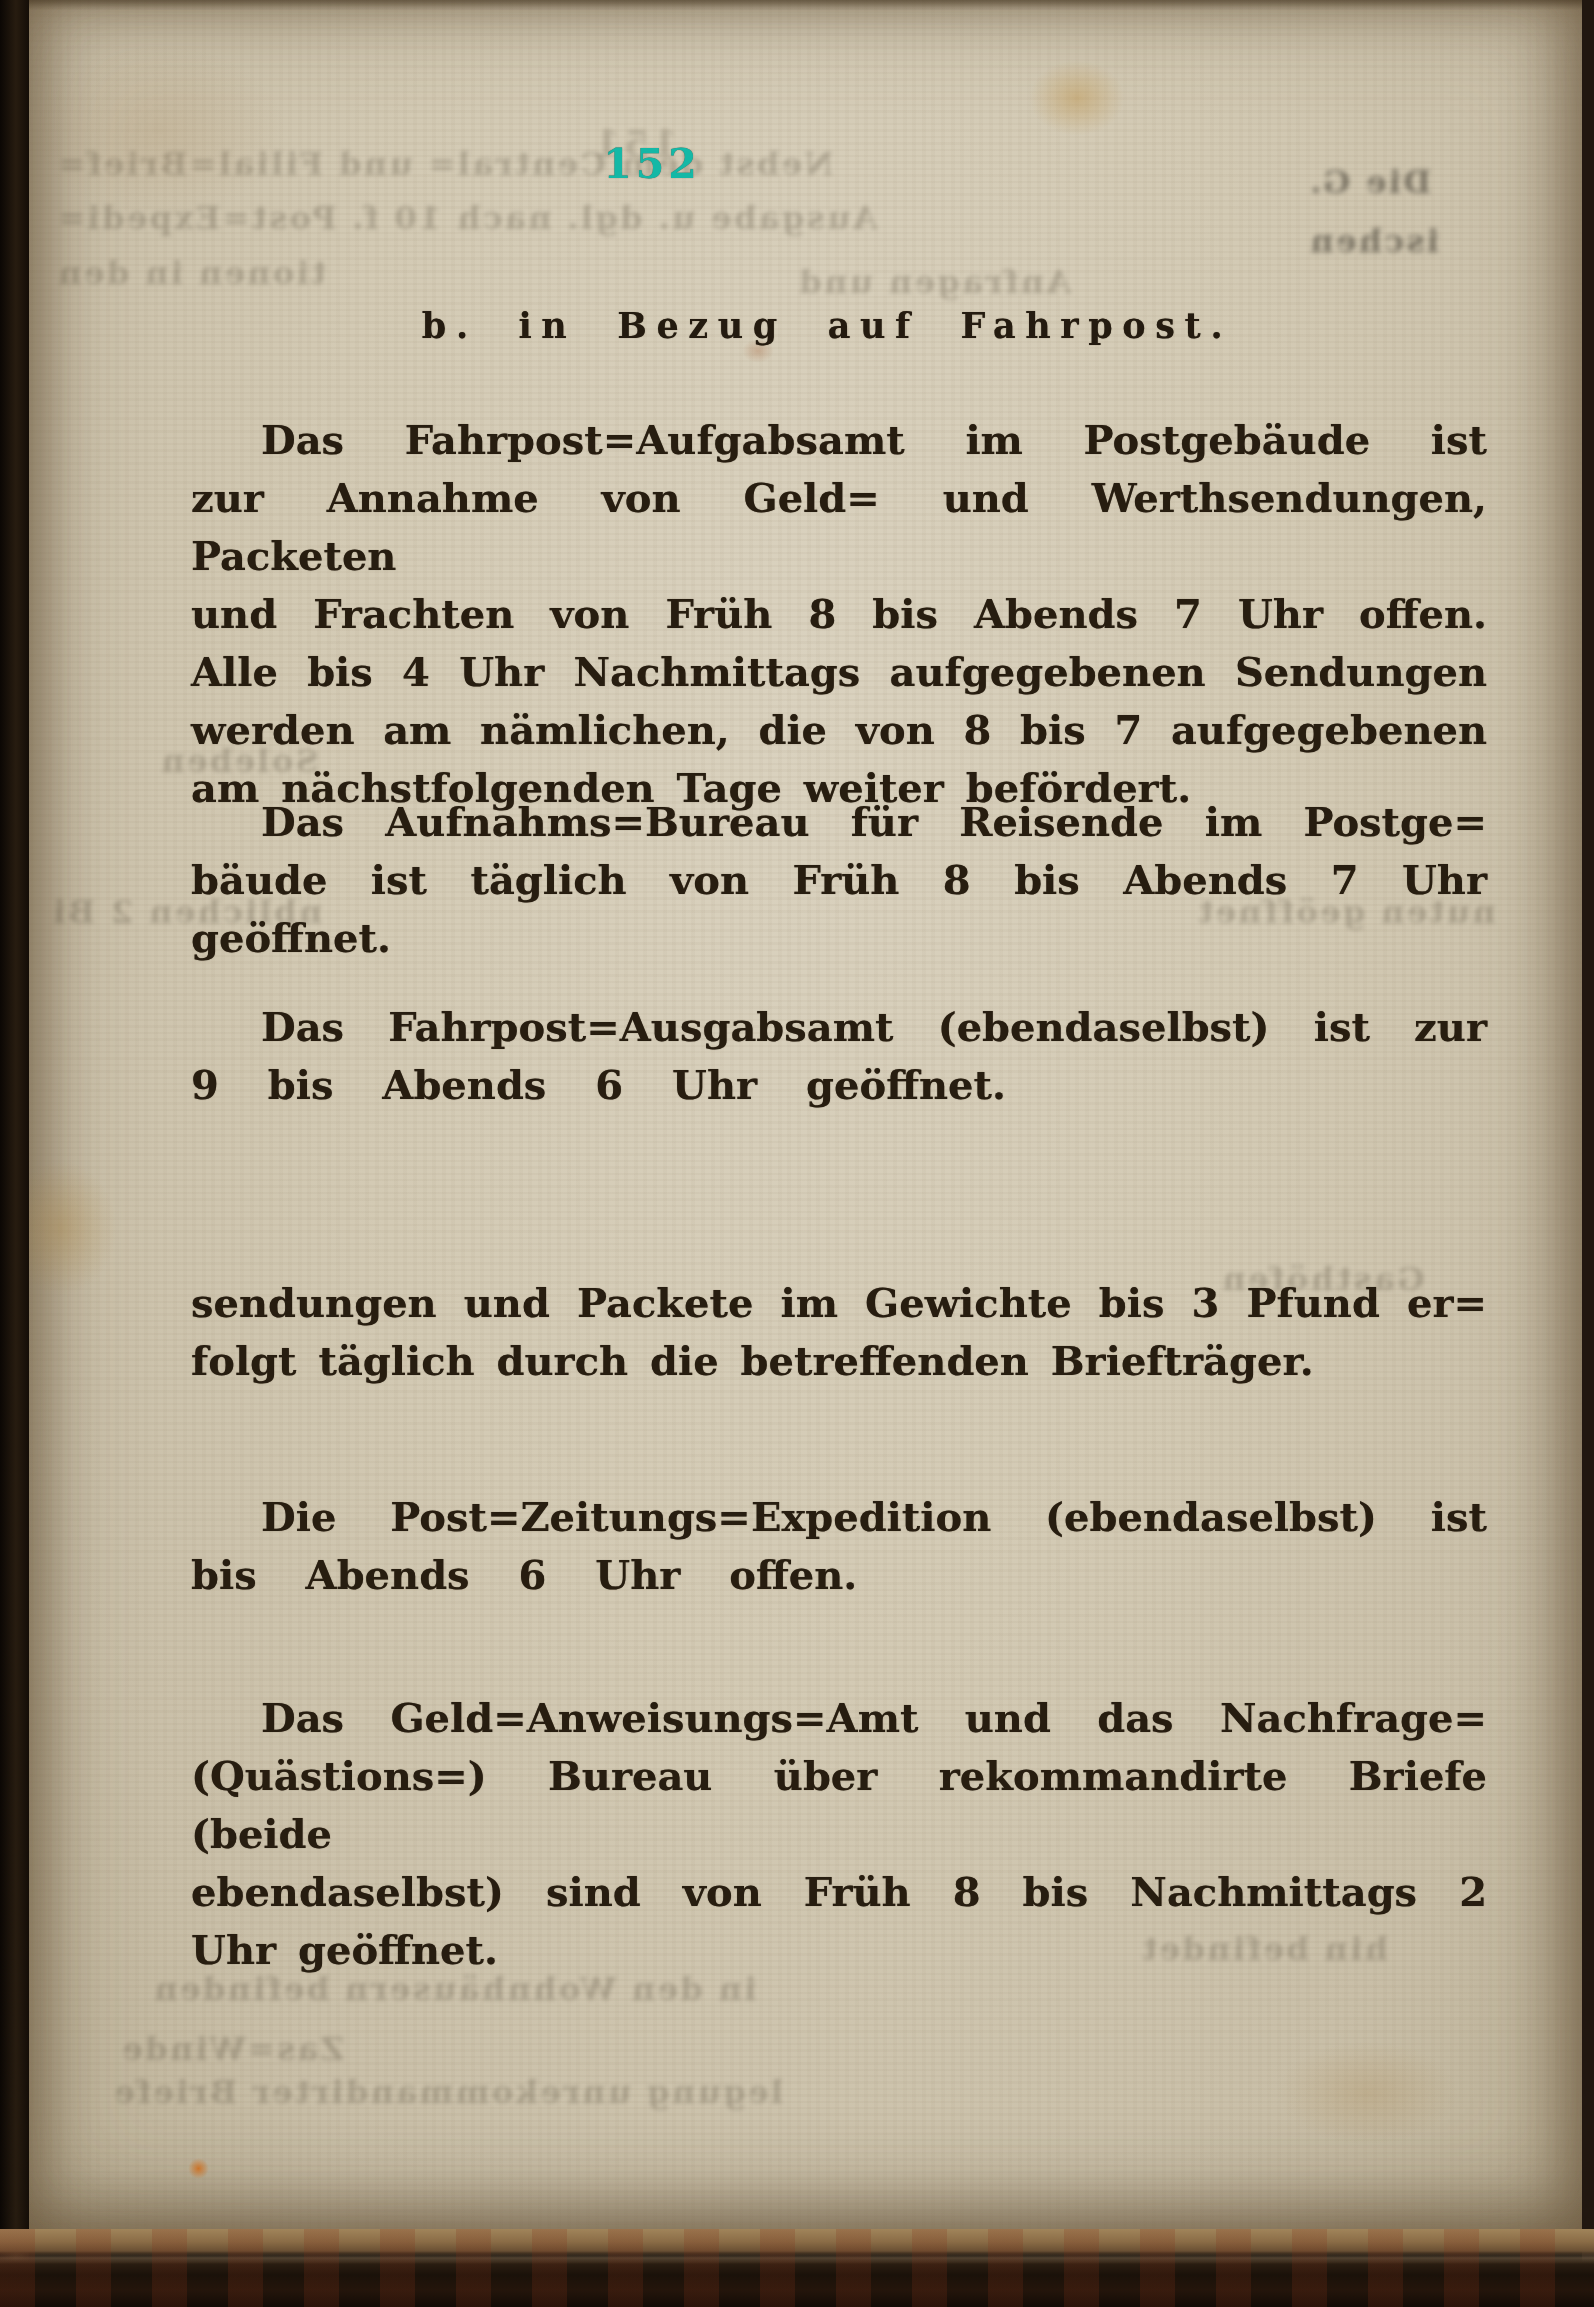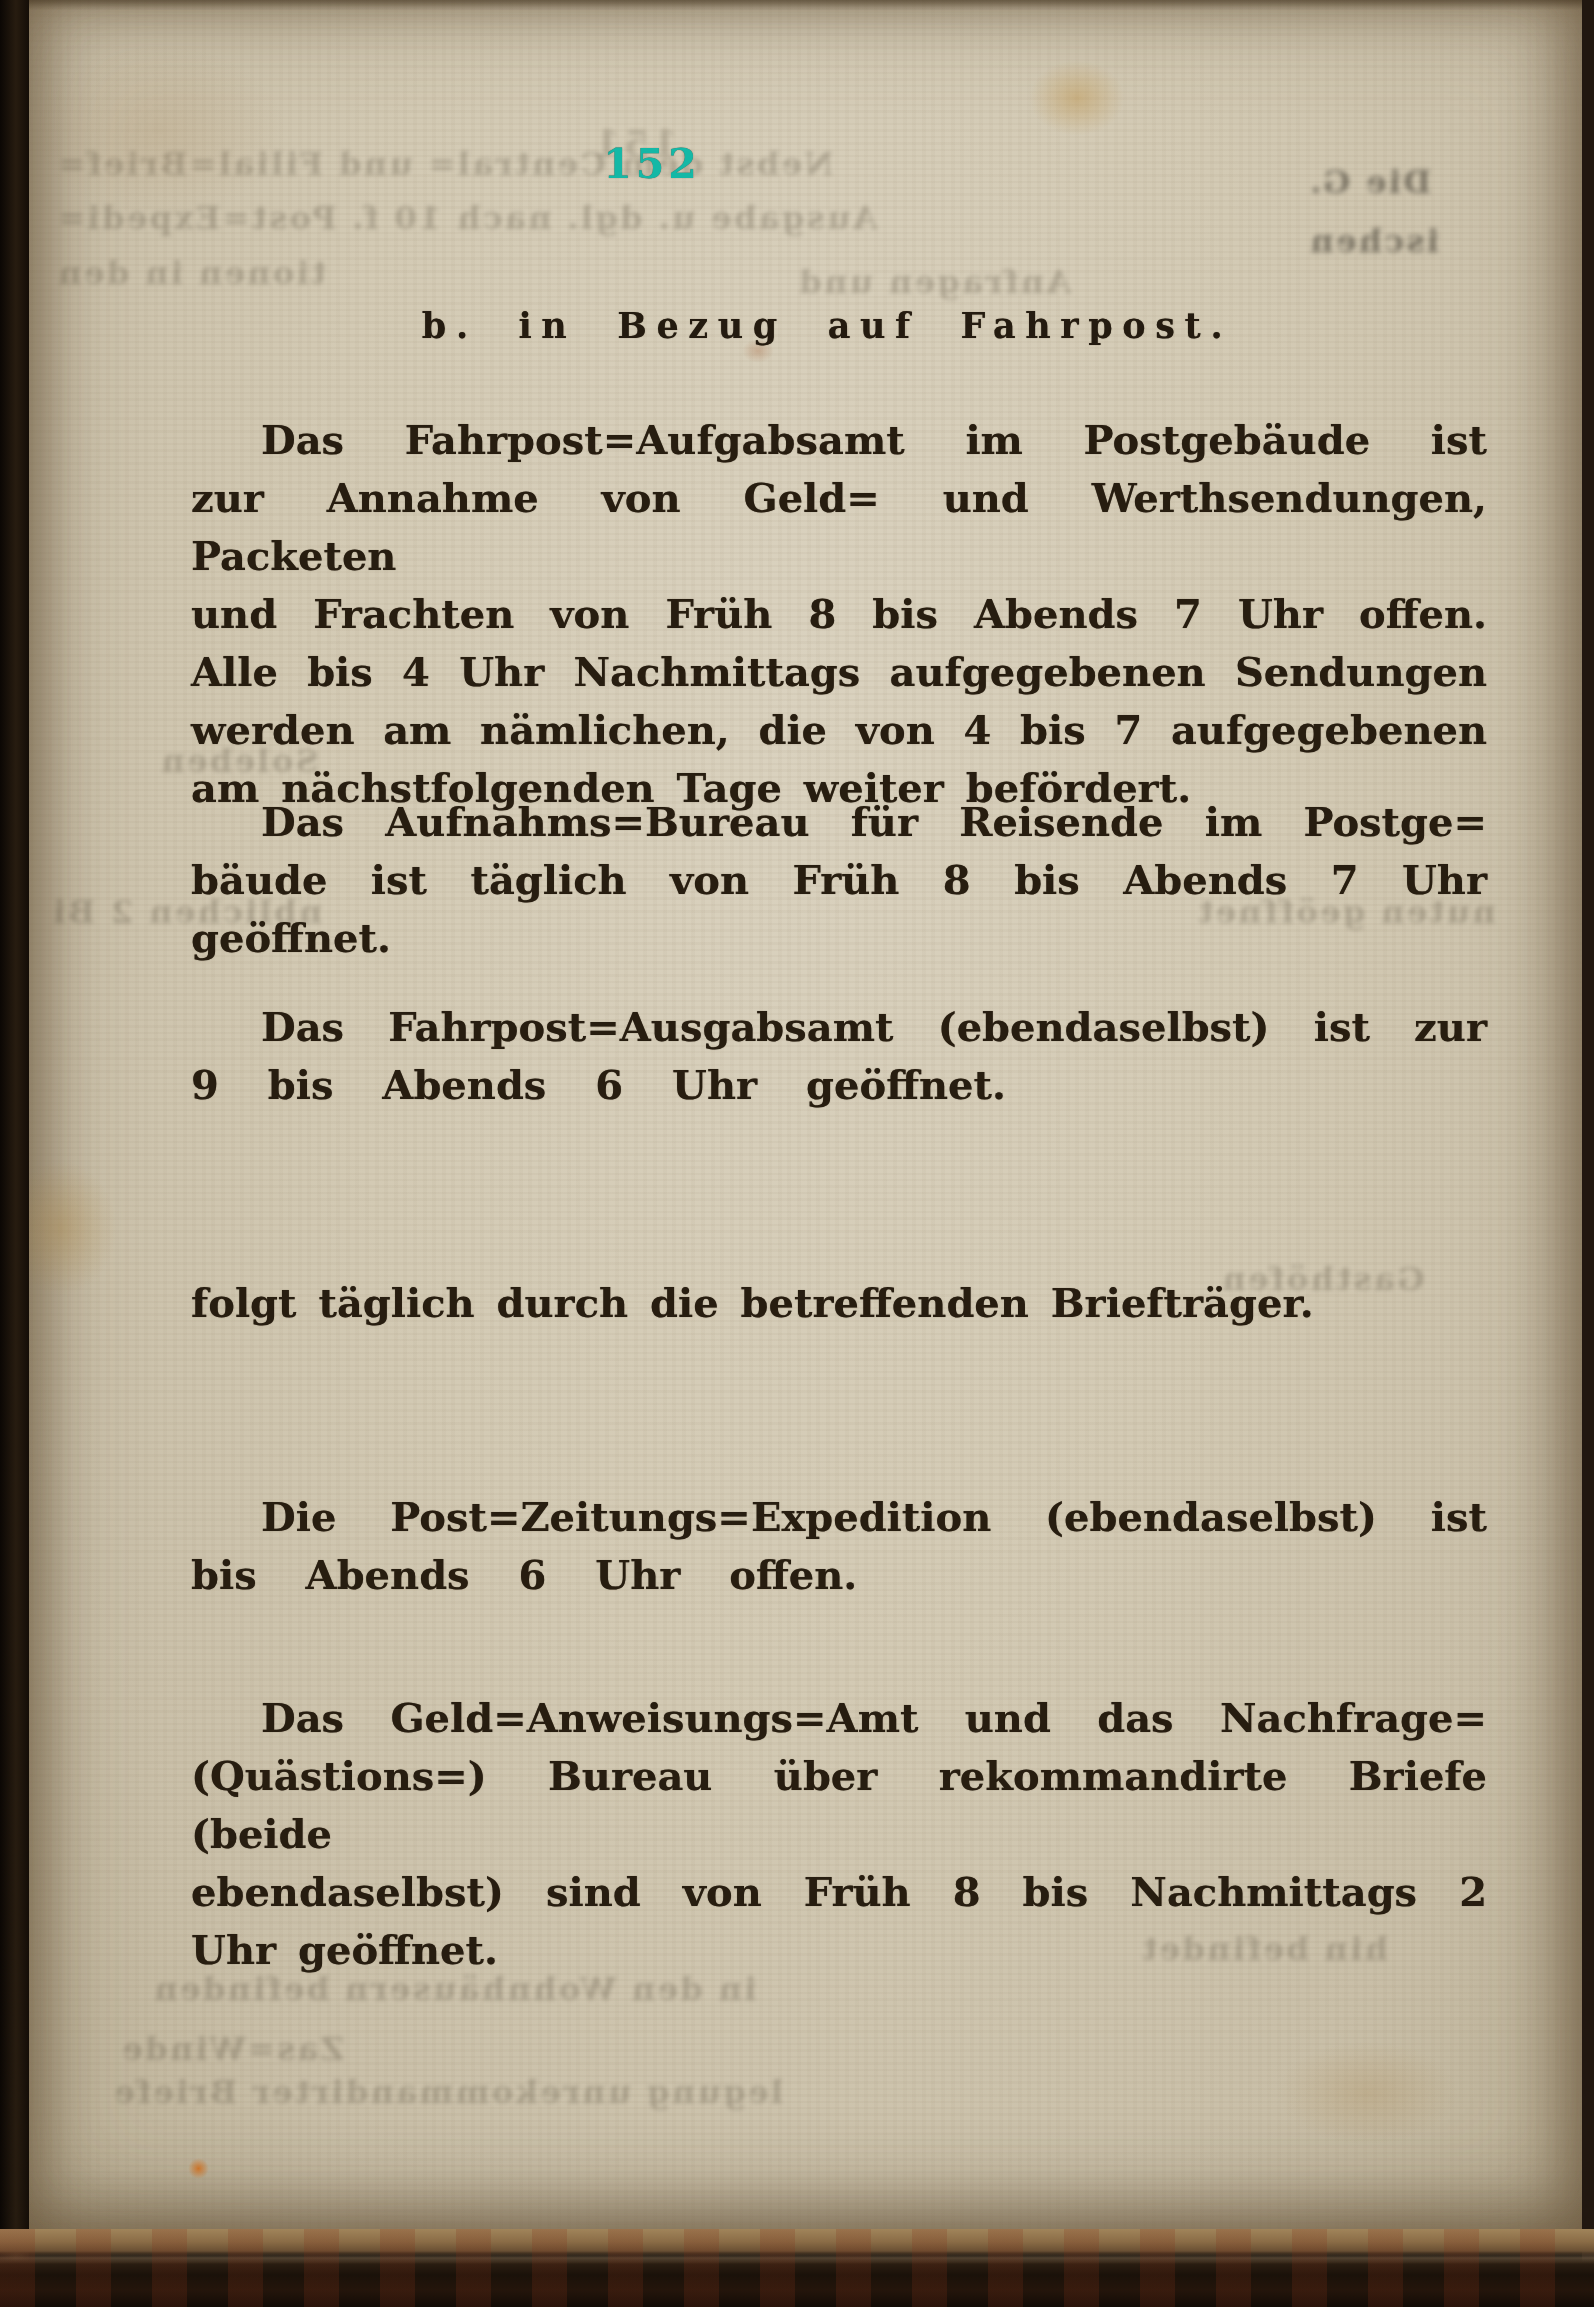--- a/index.html
+++ b/index.html
@@ -126,36 +126,37 @@
 
 <div class="page-num">152</div>
 
 <div class="heading">b. in Bezug auf Fahrpost.</div>
 
 <div class="para p1">
   <div class="line j ind">Das Fahrpost=Aufgabsamt im Postgebäude ist</div>
   <div class="line j">zur Annahme von Geld= und Werthsendungen, Packeten</div>
   <div class="line j">und Frachten von Früh 8 bis Abends 7 Uhr offen.</div>
   <div class="line j">Alle bis 4 Uhr Nachmittags aufgegebenen Sendungen</div>
-  <div class="line j">werden am nämlichen, die von 4 bis 7 aufgegebenen</div>
+  <div class="line j">werden am nämlichen, die von 8 bis 7 aufgegebenen</div>
   <div class="line">am nächstfolgenden Tage weiter befördert.</div>
 </div>
 
 <div class="para p2">
   <div class="line j ind">Das Aufnahms=Bureau für Reisende im Postge=</div>
   <div class="line j">bäude ist täglich von Früh 8 bis Abends 7 Uhr</div>
   <div class="line">geöffnet.</div>
 </div>
 
 <div class="para p3">
   <div class="line j ind">Das Fahrpost=Ausgabsamt (ebendaselbst) ist zur</div>
   <div class="line sp">9 bis Abends 6 Uhr geöffnet.</div>
 </div>
 
 <div class="para p4">
+  <div class="line j">sendungen und Packete im Gewichte bis 3 Pfund er=</div>
   <div class="line">folgt täglich durch die betreffenden Briefträger.</div>
 </div>
 
 <div class="para p5">
   <div class="line j ind">Die Post=Zeitungs=Expedition (ebendaselbst) ist</div>
   <div class="line sp">bis Abends 6 Uhr offen.</div>
 </div>
 
 <div class="para p6">
   <div class="line j ind">Das Geld=Anweisungs=Amt und das Nachfrage=</div>

